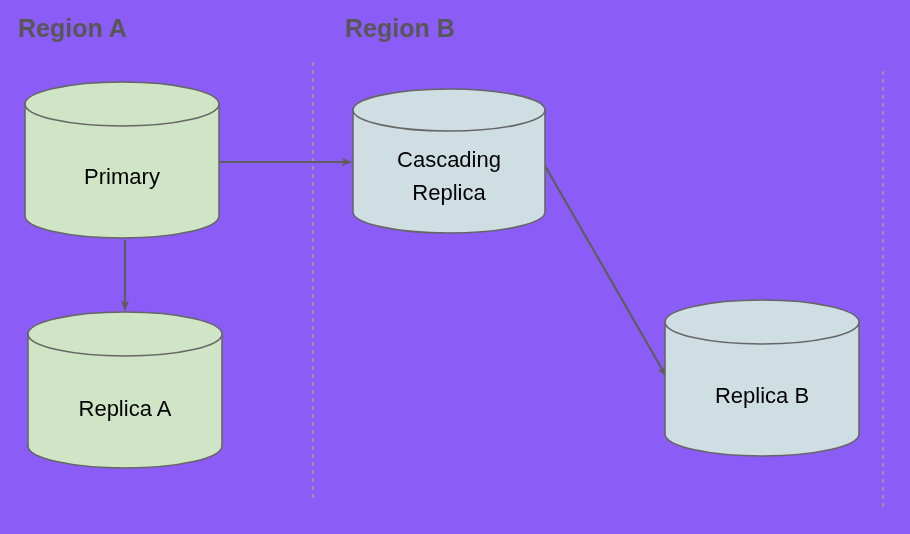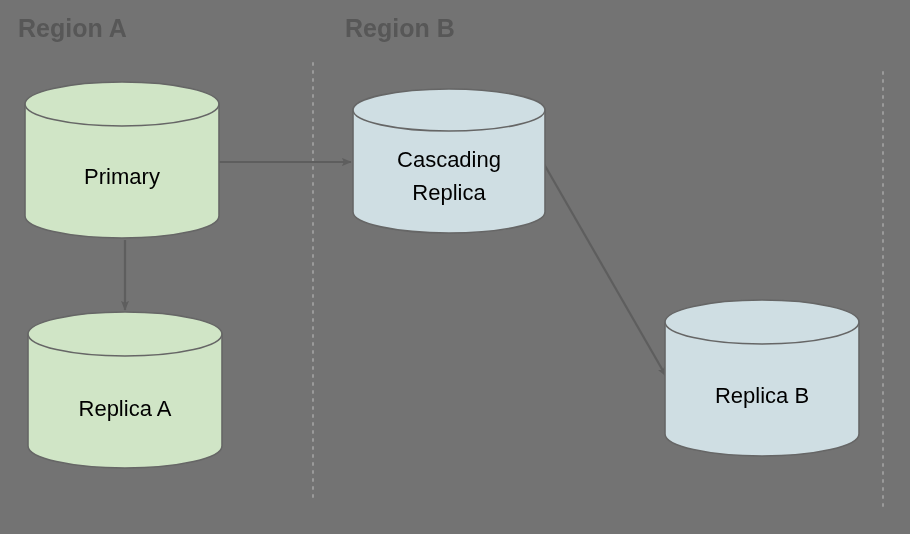--- a/index.html
+++ b/index.html
@@ -10,21 +10,21 @@
   body {
     width: 910px;
     height: 534px;
     overflow: hidden;
     font-family: "Liberation Sans", sans-serif;
   }
   #canvas {
     position: relative;
     width: 910px;
     height: 534px;
-    background: #737373;
+    background: #8b5cf6;
   }
   #diagram-svg {
     position: absolute;
     top: 0;
     left: 0;
     width: 910px;
     height: 534px;
   }
   .region-label {
     font-family: "Liberation Sans", sans-serif;

